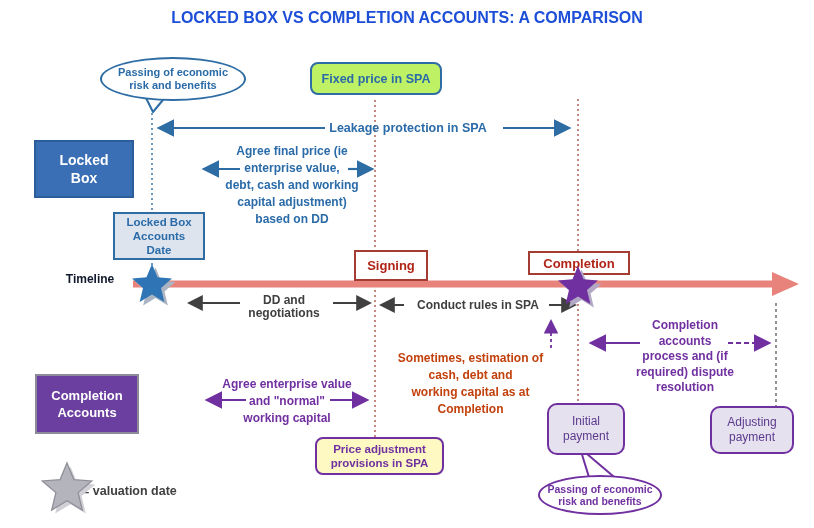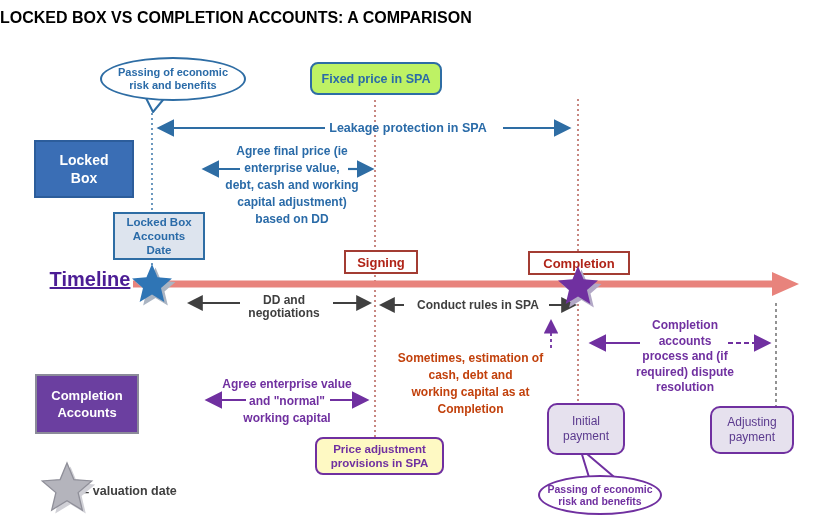--- a/index.html
+++ b/index.html
@@ -6,49 +6,49 @@
   #stage{
     position:relative;width:814px;height:528px;background:#ffffff;
     font-family:"Liberation Sans",sans-serif;overflow:hidden;
   }
   svg.layer{position:absolute;left:0;top:0;pointer-events:none;}
   .t{position:absolute;font-weight:bold;white-space:pre-line;text-align:center;line-height:17px;}
   .box{
     position:absolute;display:flex;align-items:center;justify-content:center;
     text-align:center;font-weight:bold;white-space:pre-line;box-sizing:border-box;
   }
-  #title{position:absolute;left:0;right:0;top:9px;
-    font-weight:bold;font-size:16px;color:#000000;letter-spacing:0px;}
+  #title{position:absolute;left:0;right:0;top:9px;text-align:center;
+    font-weight:bold;font-size:16px;color:#1d4ed8;letter-spacing:0px;}
   #bubble-top{left:100px;top:57px;width:146px;height:44px;border:2px solid #2e6da4;
     border-radius:50%;background:#fff;color:#2a6ba8;font-size:11px;line-height:13px;}
   #fixed-price{left:310px;top:62px;width:132px;height:33px;border:2px solid #2e6da4;
     border-radius:8px;background:#bef264;color:#2a6ba8;font-size:12.5px;}
   #price-paid{left:537px;top:63px;width:78px;height:31px;border:2px solid #2e6da4;
     background:#dce6f1;color:#2a6ba8;font-size:12.5px;}
   #locked-box-label{left:34px;top:140px;width:100px;height:58px;background:#3a6eb5;
     border:2px solid #2c5d9b;color:#fff;font-size:14px;line-height:18px;}
   #lb-date{left:113px;top:212px;width:92px;height:48px;border:2px solid #2e6da4;
     background:#dde4ee;color:#2a6ba8;font-size:11.5px;line-height:14px;}
-  #signing{left:344px;top:250px;width:74px;height:24px;border:2px solid #a33c33;
+  #signing{left:354px;top:250px;width:74px;height:31px;border:2px solid #a33c33;
     background:#fff;color:#b02418;font-size:13px;}
   #completion-box{left:528px;top:251px;width:102px;height:24px;border:2px solid #a33c33;
     background:#fff;color:#b02418;font-size:13px;}
   #completion-accounts-label{left:35px;top:374px;width:104px;height:60px;background:#6b3fa0;
     border:2px solid #8b8b99;color:#fff;font-size:13px;line-height:17px;}
   #initial-payment{left:547px;top:403px;width:78px;height:52px;border:2px solid #7030a0;
     border-radius:10px;background:#e6e1ee;color:#5b3a8e;font-size:12px;font-weight:normal;line-height:15px;}
   #adjusting-payment{left:710px;top:406px;width:84px;height:48px;border:2px solid #7030a0;
     border-radius:10px;background:#e6e1ee;color:#5b3a8e;font-size:12px;font-weight:normal;line-height:15px;}
   #price-adjustment{left:315px;top:437px;width:129px;height:38px;border:2px solid #7030a0;
     border-radius:8px;background:#fef9c3;color:#7030a0;font-size:11.5px;line-height:14px;}
   #bubble-bottom{left:538px;top:475px;width:124px;height:40px;border:2px solid #7030a0;
     border-radius:50%;background:#fff;color:#7030a0;font-size:10.5px;line-height:12px;}
   #leakage{left:308px;top:120px;width:200px;color:#2a6ba8;font-size:12.5px;}
   #agree-final-price{left:192px;top:143px;width:200px;color:#2a6ba8;font-size:12px;}
-  #timeline-label{left:48px;top:271px;width:84px;color:#4c1d95;font-size:20px;text-decoration:underline;}
+  #timeline-label{left:48px;top:271px;width:84px;color:#0f172a;font-size:12px;}
   #dd-neg{left:214px;top:294px;width:140px;color:#3f3f3f;font-size:12px;line-height:13px;}
   #conduct-rules{left:408px;top:297px;width:140px;color:#3f3f3f;font-size:12px;}
   #sometimes{left:378px;top:350px;width:185px;color:#c2410c;font-size:12px;}
   #cap-process{left:615px;top:318px;width:140px;color:#7030a0;font-size:12px;line-height:15.5px;}
   #agree-enterprise{left:207px;top:376px;width:160px;color:#7030a0;font-size:12px;}
   #valuation{left:82px;top:483px;width:140px;color:#3f3f3f;font-size:12.5px;text-align:left;}
 </style>
 </head>
 <body>
 

